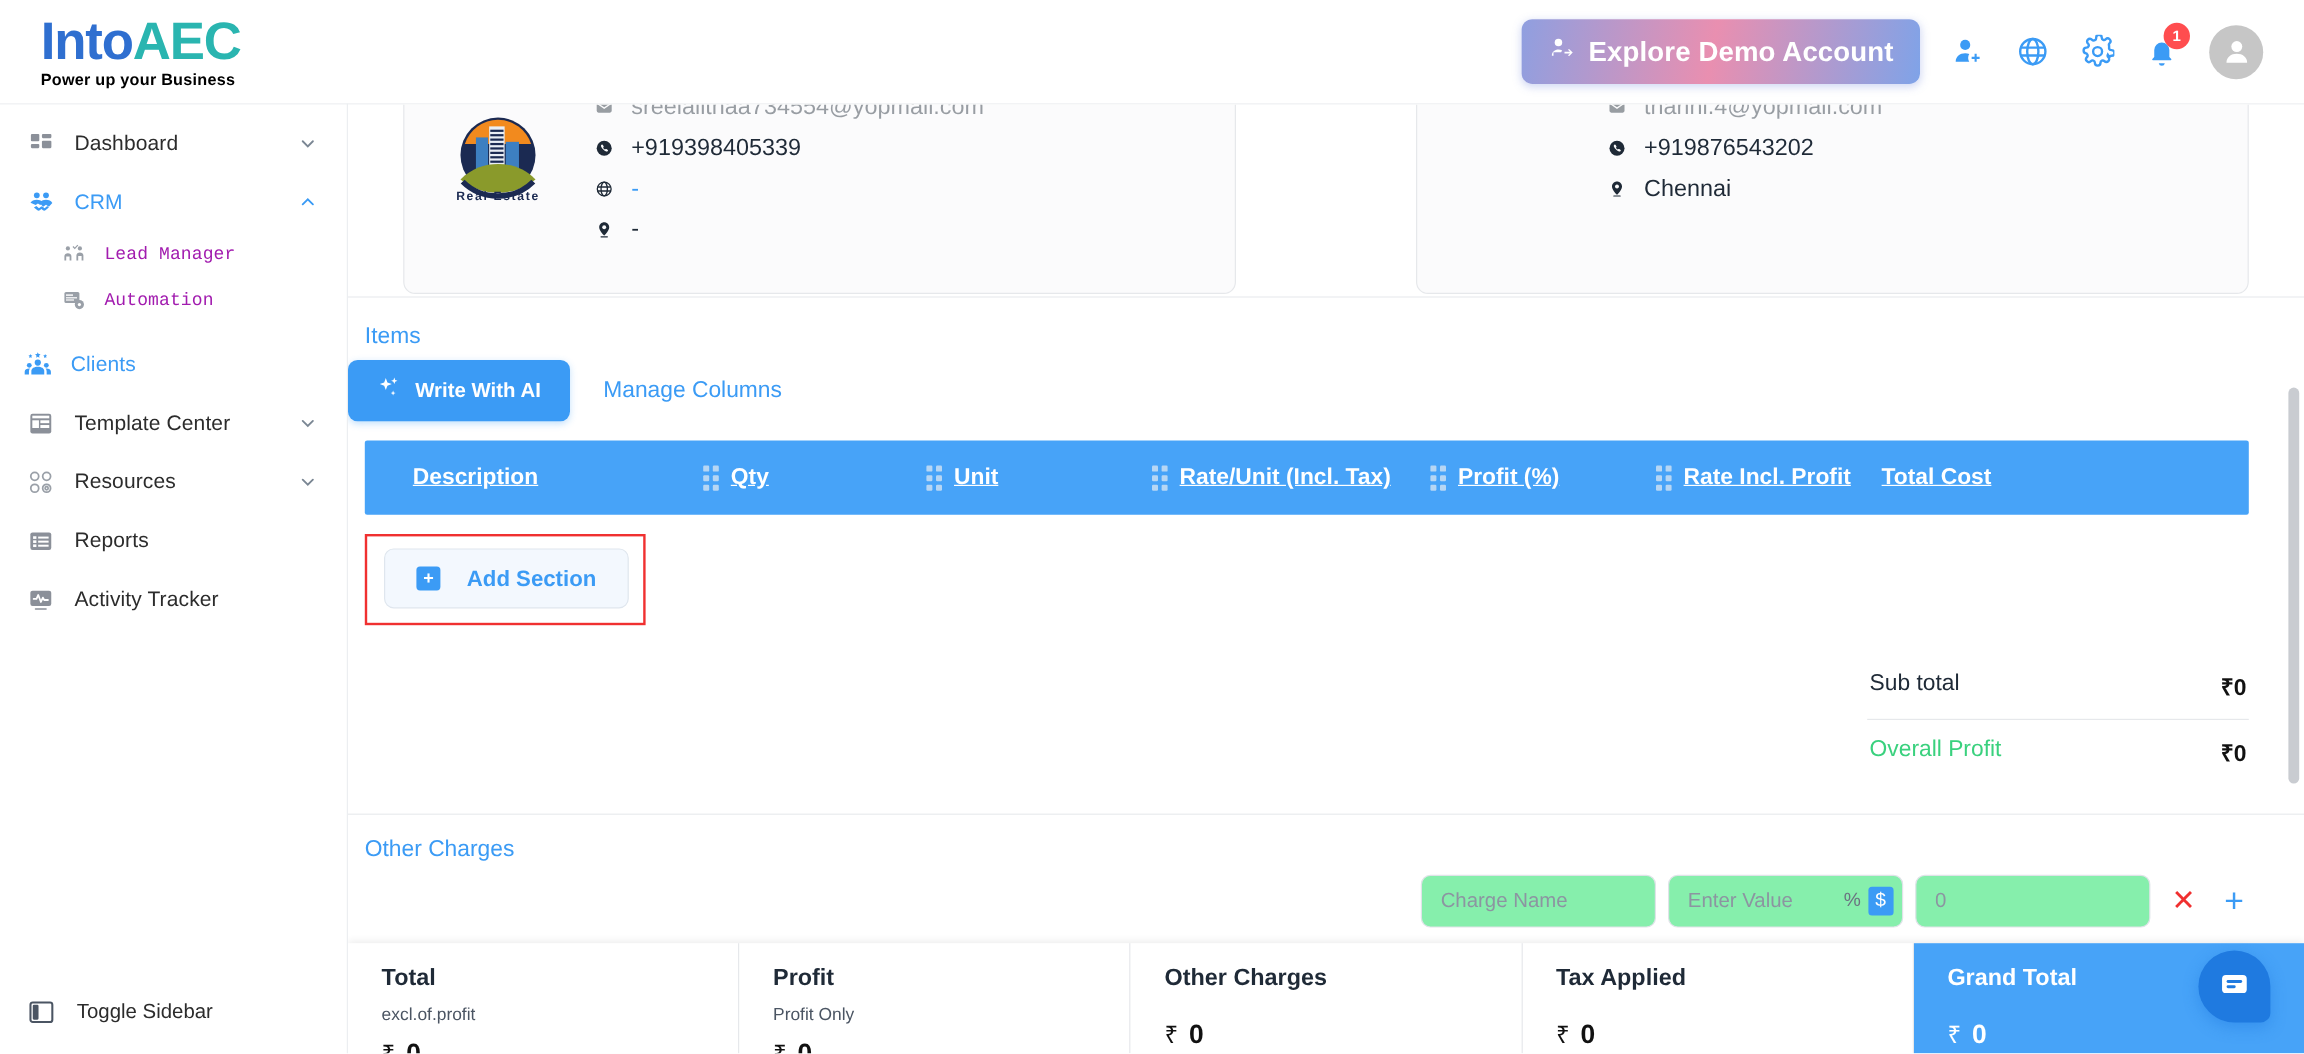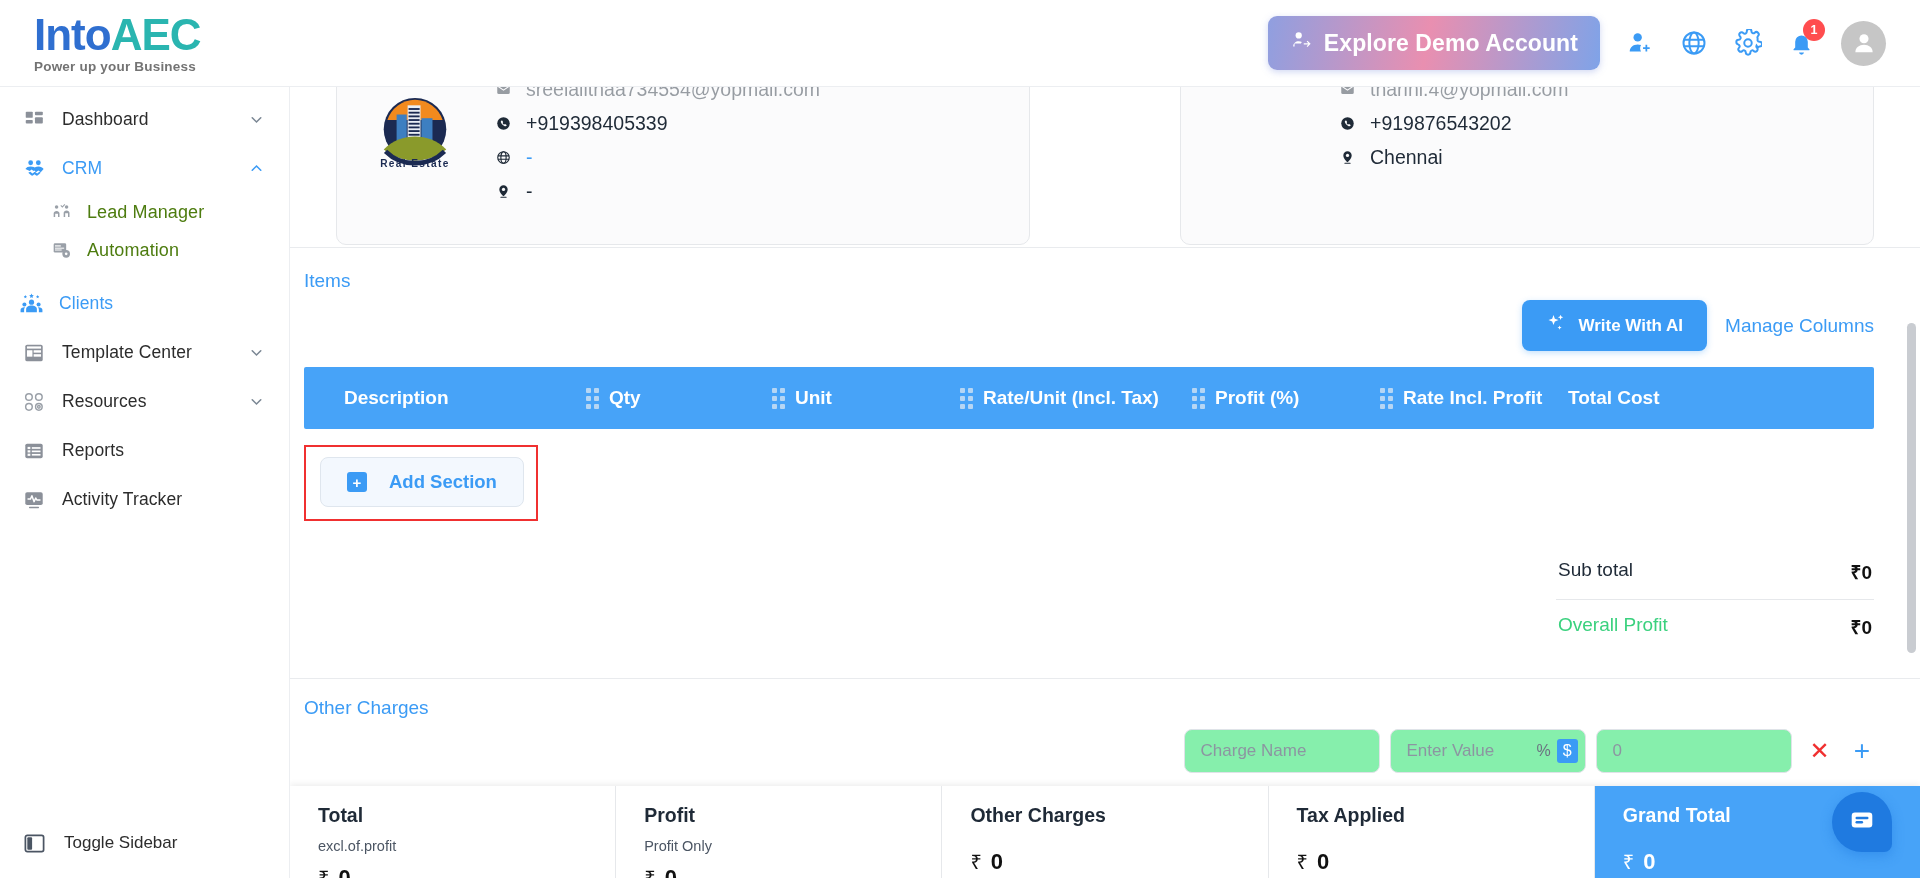--- a/index.html
+++ b/index.html
@@ -13,21 +13,21 @@
 
   
   .topbar {
     height: 86px; min-height: 86px; background: #fff;
     display: flex; align-items: center; position: relative; z-index: 40;
   }
   .logo-area { width: 290px; padding-left: 34px; display: flex; flex-direction: column; justify-content: center; }
   .logo-main { font-size: 44px; font-weight: 700; letter-spacing: -1px; line-height: 1; display: flex; align-items: baseline; }
   .logo-into { color: #2f6fd0; font-weight: 700; }
   .logo-aec { color: #2ab5b0; font-weight: 700; position: relative; }
-  .logo-tag { font-size: 13.5px; color: #737373; font-weight: 600; letter-spacing: .2px; margin-top: 2px; }
+  .logo-tag { font-size: 13.5px; color: #000000; font-weight: 600; letter-spacing: .2px; margin-top: 2px; }
   .topbar-spacer { flex: 1; }
   .topbar-right { display: flex; align-items: center; gap: 26px; padding-right: 34px; }
 
   .demo-btn {
     display: flex; align-items: center; gap: 12px;
     background: linear-gradient(100deg,#8f9fe0 0%, #e98fb0 48%, #7fa3e8 100%);
     color: #fff; border: none; border-radius: 9px;
     padding: 13px 22px; font-size: 23px; font-weight: 700;
     letter-spacing: .1px; cursor: pointer;
     box-shadow: 0 2px 7px rgba(120,140,220,.35);
@@ -55,21 +55,21 @@
     display: flex; flex-direction: column; position: relative;
   }
   .nav-list { padding-top: 8px; }
   .nav-item {
     display: flex; align-items: center; height: 49px;
     padding-left: 22px; cursor: pointer; gap: 16px; position: relative;
   }
   .nav-item .nav-label { font-size: 17.5px; color: #2c2c2c; letter-spacing: .1px; }
   .nav-item.active .nav-label { color: #3b9bf5; }
   .nav-item.sub { padding-left: 50px; height: 38px; gap: 13px; }
-  .nav-item.sub .nav-label { font-size: 18px; color: #4d7c0f; }
+  .nav-item.sub .nav-label { font-size: 15px; color: #a21caf; font-family: Liberation Mono, monospace; }
   .nav-ico { width: 24px; height: 24px; display: flex; align-items: center; justify-content: center; flex-shrink: 0; }
   .chev { margin-left: auto; margin-right: 24px; color: #7b8794; display: flex; }
   .chev.up { color: #3b9bf5; }
 
   .toggle-sidebar {
     position: absolute; bottom: 0; left: 0; right: 0; height: 70px;
     display: flex; align-items: center; gap: 18px; padding-left: 22px; cursor: pointer;
   }
   .toggle-sidebar .nav-label { font-size: 17px; color: #2c2c2c; }
 
@@ -92,33 +92,33 @@
   .card-line.muted { color: #3b9bf5; }
   .card-line .cl-ico { width: 17px; display: flex; justify-content: center; flex-shrink: 0; color:#1f2a37; }
   .card-line.clipped { opacity: .45; margin-top: -2px; }
 
   
   .hr-full { border: none; border-top: 1px solid #e9ebee; margin: 0; }
 
   
   .items-sec { padding: 22px 0 0 0; }
   .items-title { color: #3b9bf5; font-size: 19px; padding-left: 14px; }
-  .items-actions { display: flex; align-items: center; justify-content: flex-end; gap: 18px; padding-right: 46px; margin-top: 8px; }
+  .items-actions { display: flex; align-items: center; justify-content: flex-start; gap: 28px; padding-right: 46px; margin-top: 8px; }
   .ai-btn {
     background: #3b9bf5; border: none; color: #fff; border-radius: 8px;
     padding: 13px 24px; font-size: 17px; font-weight: 600; cursor: pointer;
     display: flex; align-items: center; gap: 12px;
     box-shadow: 0 2px 6px rgba(59,155,245,.3);
   }
   .manage-cols { color: #3b9bf5; font-size: 19px; cursor: pointer; }
 
   .table-head {
     background: #47a3f8; height: 62px; margin: 16px 46px 0 14px;
     display: flex; align-items: center; color: #fff;
-    font-size: 19px; font-weight: 600; border-radius: 2px;
+    font-size: 19px; font-weight: 600; border-radius: 2px; text-decoration: underline;
   }
   .th { display: flex; align-items: center; gap: 10px; }
   .grip { display: grid; grid-template-columns: 5px 5px; gap: 3px; opacity: .75; }
   .grip i { width: 5px; height: 5px; background: #dbe7f3; display: block; border-radius: 1px; }
 
   .add-section-wrap { position: relative; margin: 16px 0 0 14px; display: inline-block; }
   .redbox { border: 2.5px solid #f03030; padding: 10px 12px 12px 14px; display: inline-block; }
   .add-section {
     background: #f3f8fe; border: 1px solid #dfe6ee; border-radius: 8px;
     padding: 13px 26px; display: flex; align-items: center; gap: 22px; cursor: pointer;

